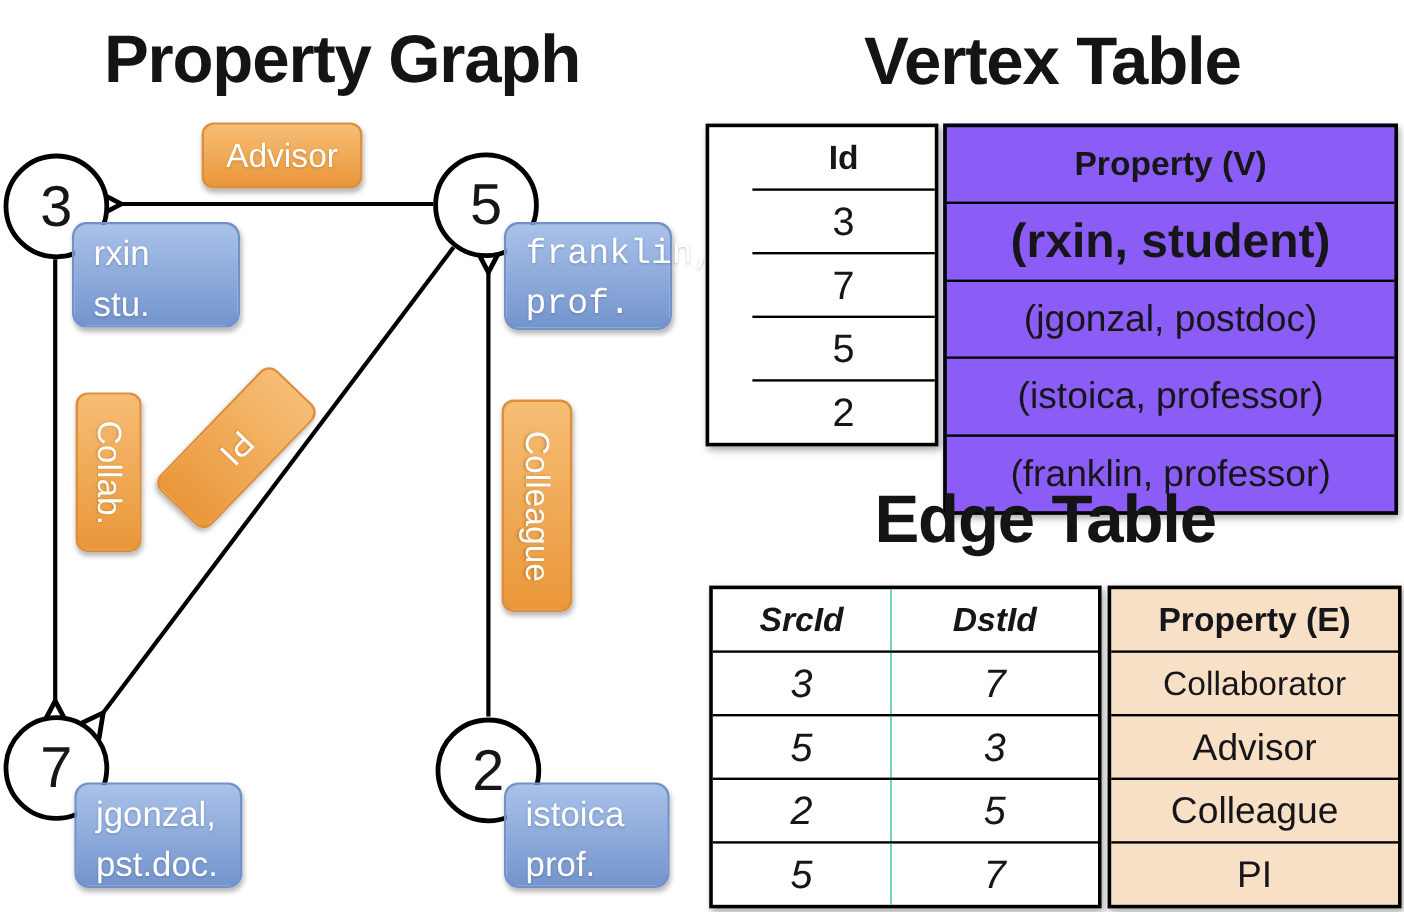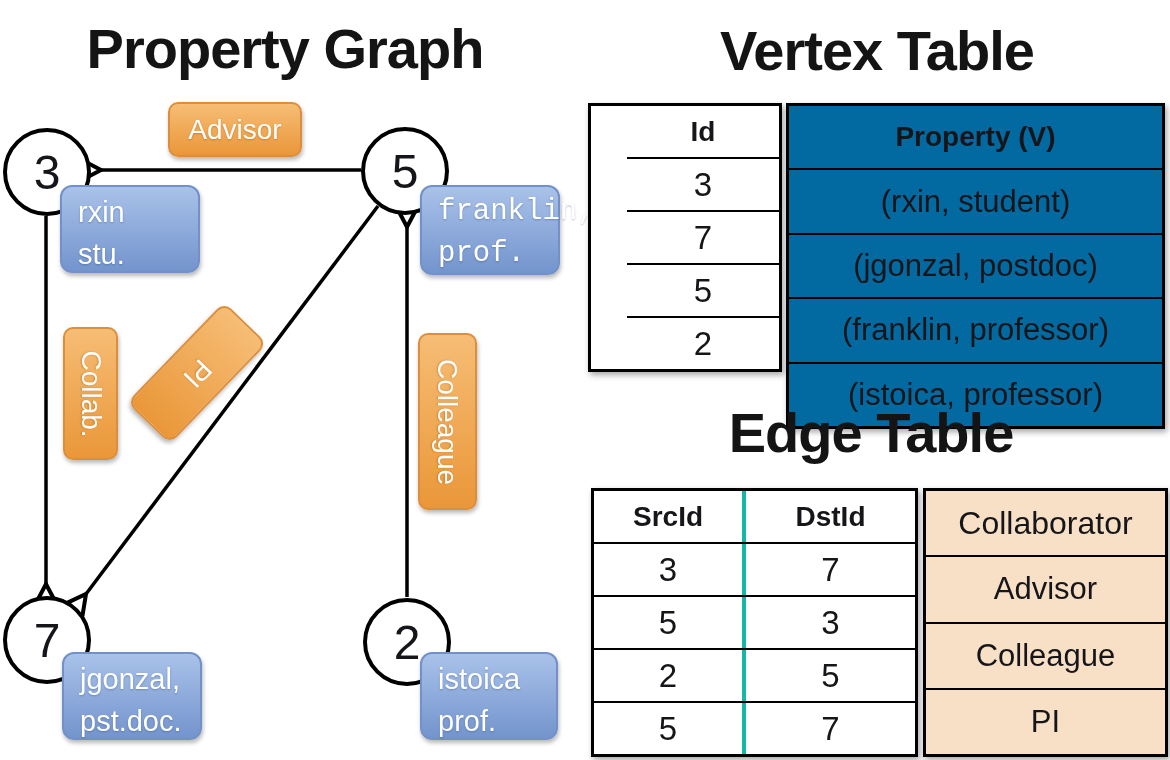--- a/index.html
+++ b/index.html
@@ -55,21 +55,21 @@
     position:absolute;border:3px solid #000;box-sizing:border-box;
     display:flex;flex-direction:column;background:#fff;
     box-shadow:2px 3px 6px rgba(0,0,0,0.35);
   }
   .grid2 .row{flex:1;display:grid;grid-template-columns:148px 1fr;}
   .grid2 .row + .row{border-top:2px solid #000;}
   .grid2 .row > div{
     display:flex;align-items:center;justify-content:center;
     font-size:33px;color:#16161a;
   }
-  .grid2 .row > div + div{border-left:4px solid #14b8a6;}
+  .grid2 .row > div + div{border-left:1px solid #14b8a6;}
   .grid2 .row > div.hdr{font-weight:700;font-size:28px;}
 </style>
 </head>
 <body>
 
 <div id="stage">
 
   <div class="abs big-title" style="left:0;top:16px;width:570px;">Property Graph</div>
 
   <svg class="abs" style="left:0;top:0;" width="580" height="760" viewBox="0 0 580 760">
@@ -130,31 +130,31 @@
   <div class="abs big-title" style="left:586px;top:18px;width:582px;">Vertex Table</div>
 
   <div class="tcol" style="left:588px;top:103px;width:194px;height:269px;padding-left:36px;">
     <div class="cell hdr">Id</div>
     <div class="cell">3</div>
     <div class="cell">7</div>
     <div class="cell">5</div>
     <div class="cell">2</div>
   </div>
 
-  <div class="tcol" style="left:786px;top:103px;width:379px;height:326px;background:#0369a1;">
+  <div class="tcol" style="left:786px;top:103px;width:379px;height:326px;background:#8b5cf6;">
     <div class="cell hdr">Property (V)</div>
-    <div class="cell" style="font-size:31px;">(rxin, student)</div>
+    <div class="cell" style="font-size:40px;font-weight:bold;">(rxin, student)</div>
     <div class="cell" style="font-size:31px;">(jgonzal, postdoc)</div>
+    <div class="cell" style="font-size:31px;">(istoica, professor)</div>
     <div class="cell" style="font-size:31px;">(franklin, professor)</div>
-    <div class="cell" style="font-size:31px;">(istoica, professor)</div>
   </div>
 
   <div class="abs big-title" style="left:586px;top:400px;width:570px;">Edge Table</div>
 
-  <div class="grid2" style="left:591px;top:488px;width:327px;height:269px;">
+  <div class="grid2" style="left:591px;top:488px;width:327px;height:269px;font-style:italic;">
     <div class="row">
       <div class="hdr">SrcId</div>
       <div class="hdr">DstId</div>
     </div>
     <div class="row">
       <div>3</div>
       <div>7</div>
     </div>
     <div class="row">
       <div>5</div>
@@ -164,19 +164,20 @@
       <div>2</div>
       <div>5</div>
     </div>
     <div class="row">
       <div>5</div>
       <div>7</div>
     </div>
   </div>
 
   <div class="tcol" style="left:923px;top:488px;width:245px;height:269px;background:#f7e0c6;">
-    <div class="cell" style="font-size:32px;">Collaborator</div>
+    <div class="cell hdr">Property (E)</div>
+    <div class="cell" style="font-size:28px;">Collaborator</div>
     <div class="cell" style="font-size:31px;">Advisor</div>
     <div class="cell" style="font-size:31px;">Colleague</div>
     <div class="cell" style="font-size:31px;">PI</div>
   </div>
 
 </div>
 
 </body></html>

